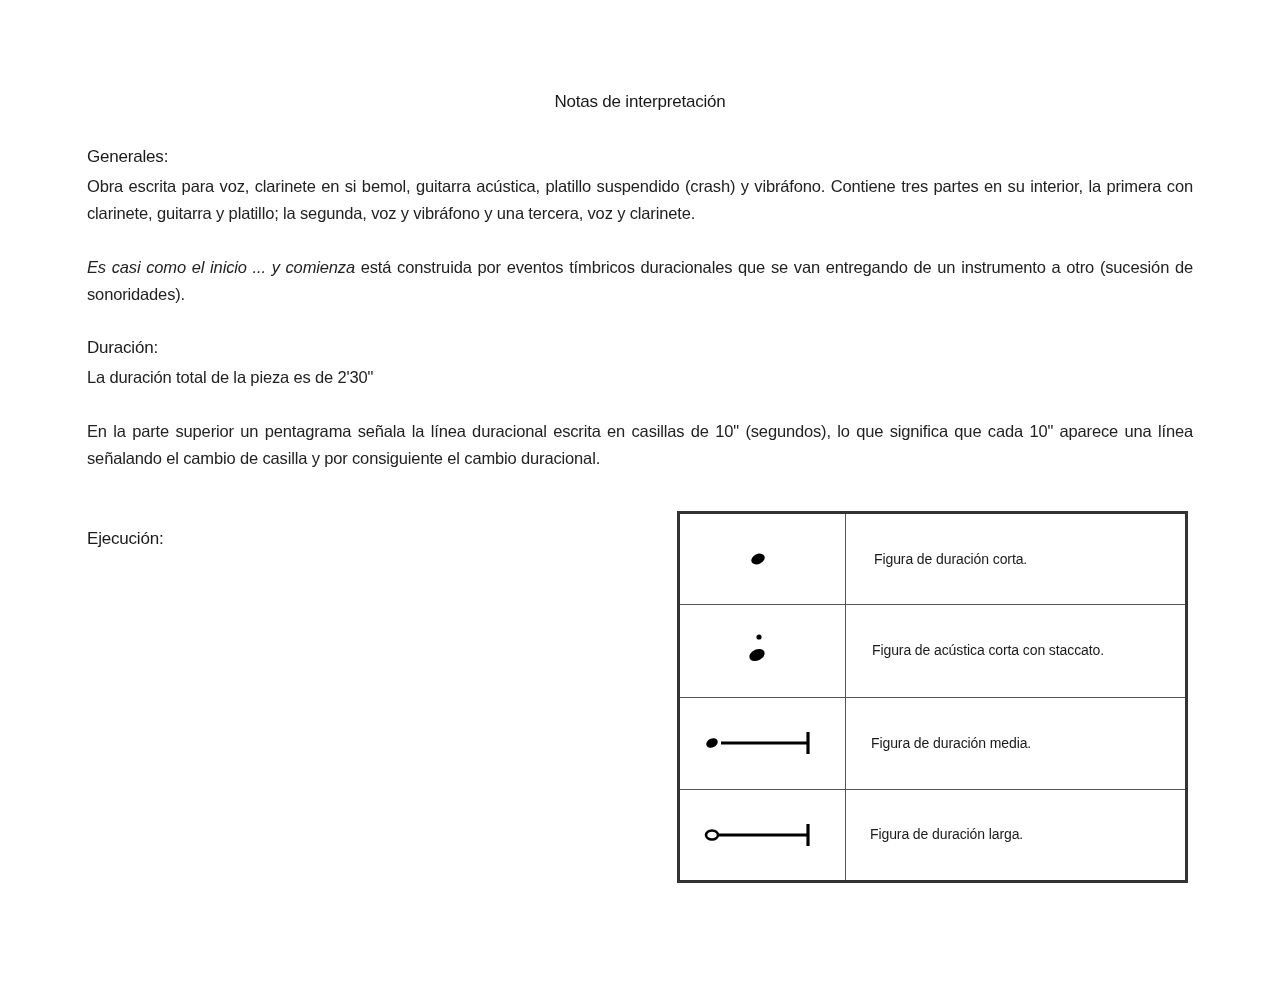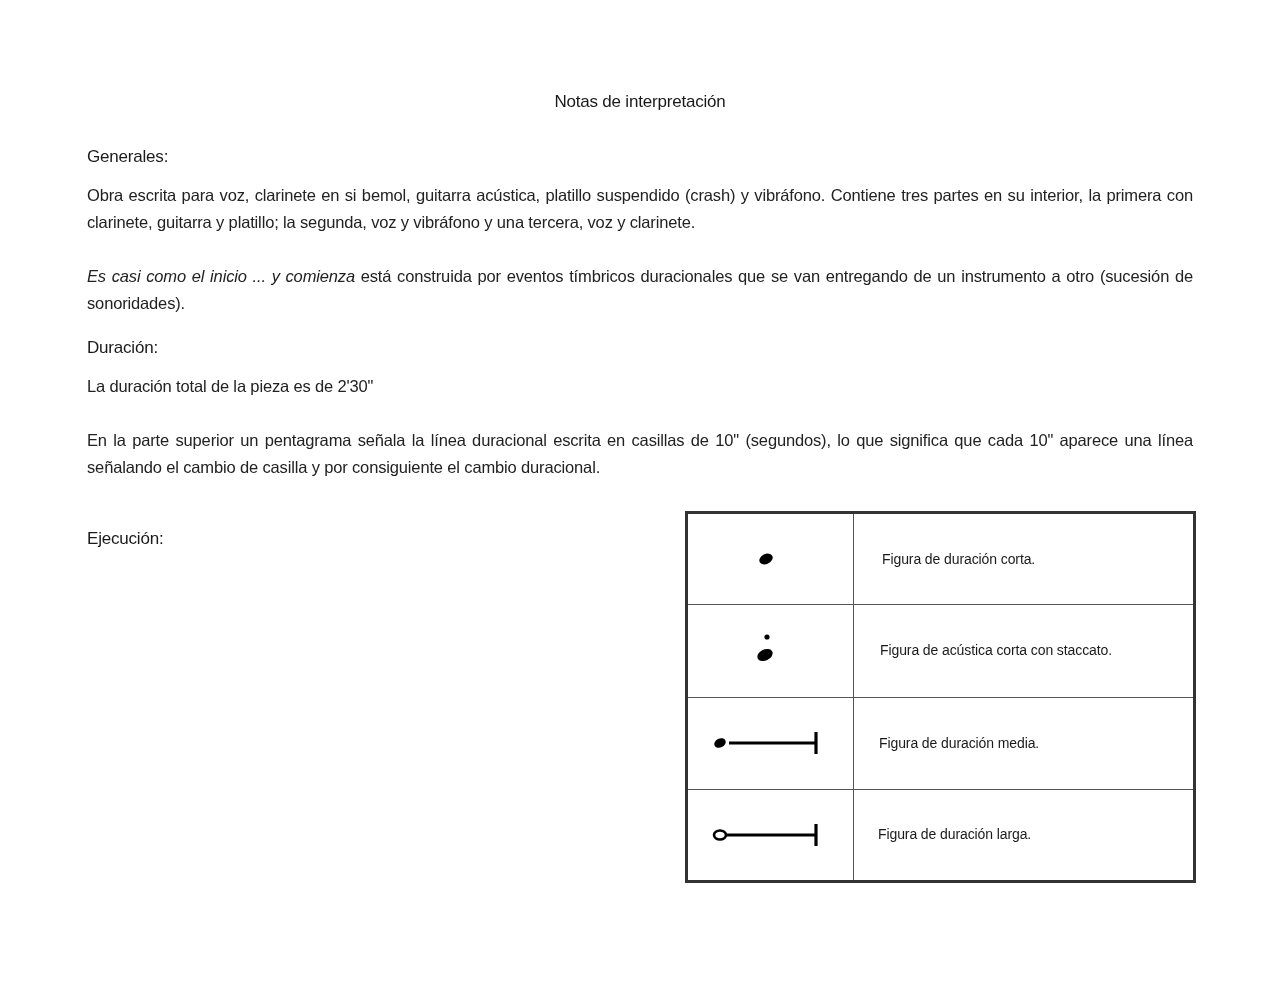--- a/index.html
+++ b/index.html
@@ -3,25 +3,25 @@
 <meta charset="utf-8">
 <style>
   html, body { margin:0; padding:0; background:#ffffff; }
   body { width:1280px; height:989px; position:relative; overflow:hidden;
          font-family:"Liberation Sans", sans-serif; color:#1a1a1a; }
   .page { position:absolute; left:0; top:0; width:1280px; height:858px; }
   .title { position:absolute; left:0; width:1280px; top:92px; text-align:center;
            font-size:17px; font-weight:normal; letter-spacing:-0.2px; }
   .heading { position:absolute; left:87px; font-size:17px; letter-spacing:-0.2px; }
   .para { position:absolute; left:87px; width:1106px; font-size:16.5px; line-height:27px;
-          text-align:justify; text-align-last:left; letter-spacing:-0.15px; color:#222;margin-top:9px; }
+          text-align:justify; text-align-last:left; letter-spacing:-0.15px; color:#222; }
   .para i { font-style:italic; }
   table.legend { position:absolute; border-collapse:collapse; background:#fff; }
   table.legend td { border:1.5px solid #555; padding:0; vertical-align:middle; }
-  table.legend { border:3px solid #333;margin-left:8px; }
+  table.legend { border:3px solid #333; }
   .desc { font-size:14px; line-height:21px; color:#1a1a1a; letter-spacing:-0.1px; }
   svg { display:block; }
 </style>
 </head>
 <body>
 
 <div class="page">
 
   <div class="title">Notas de interpretación</div>
 

